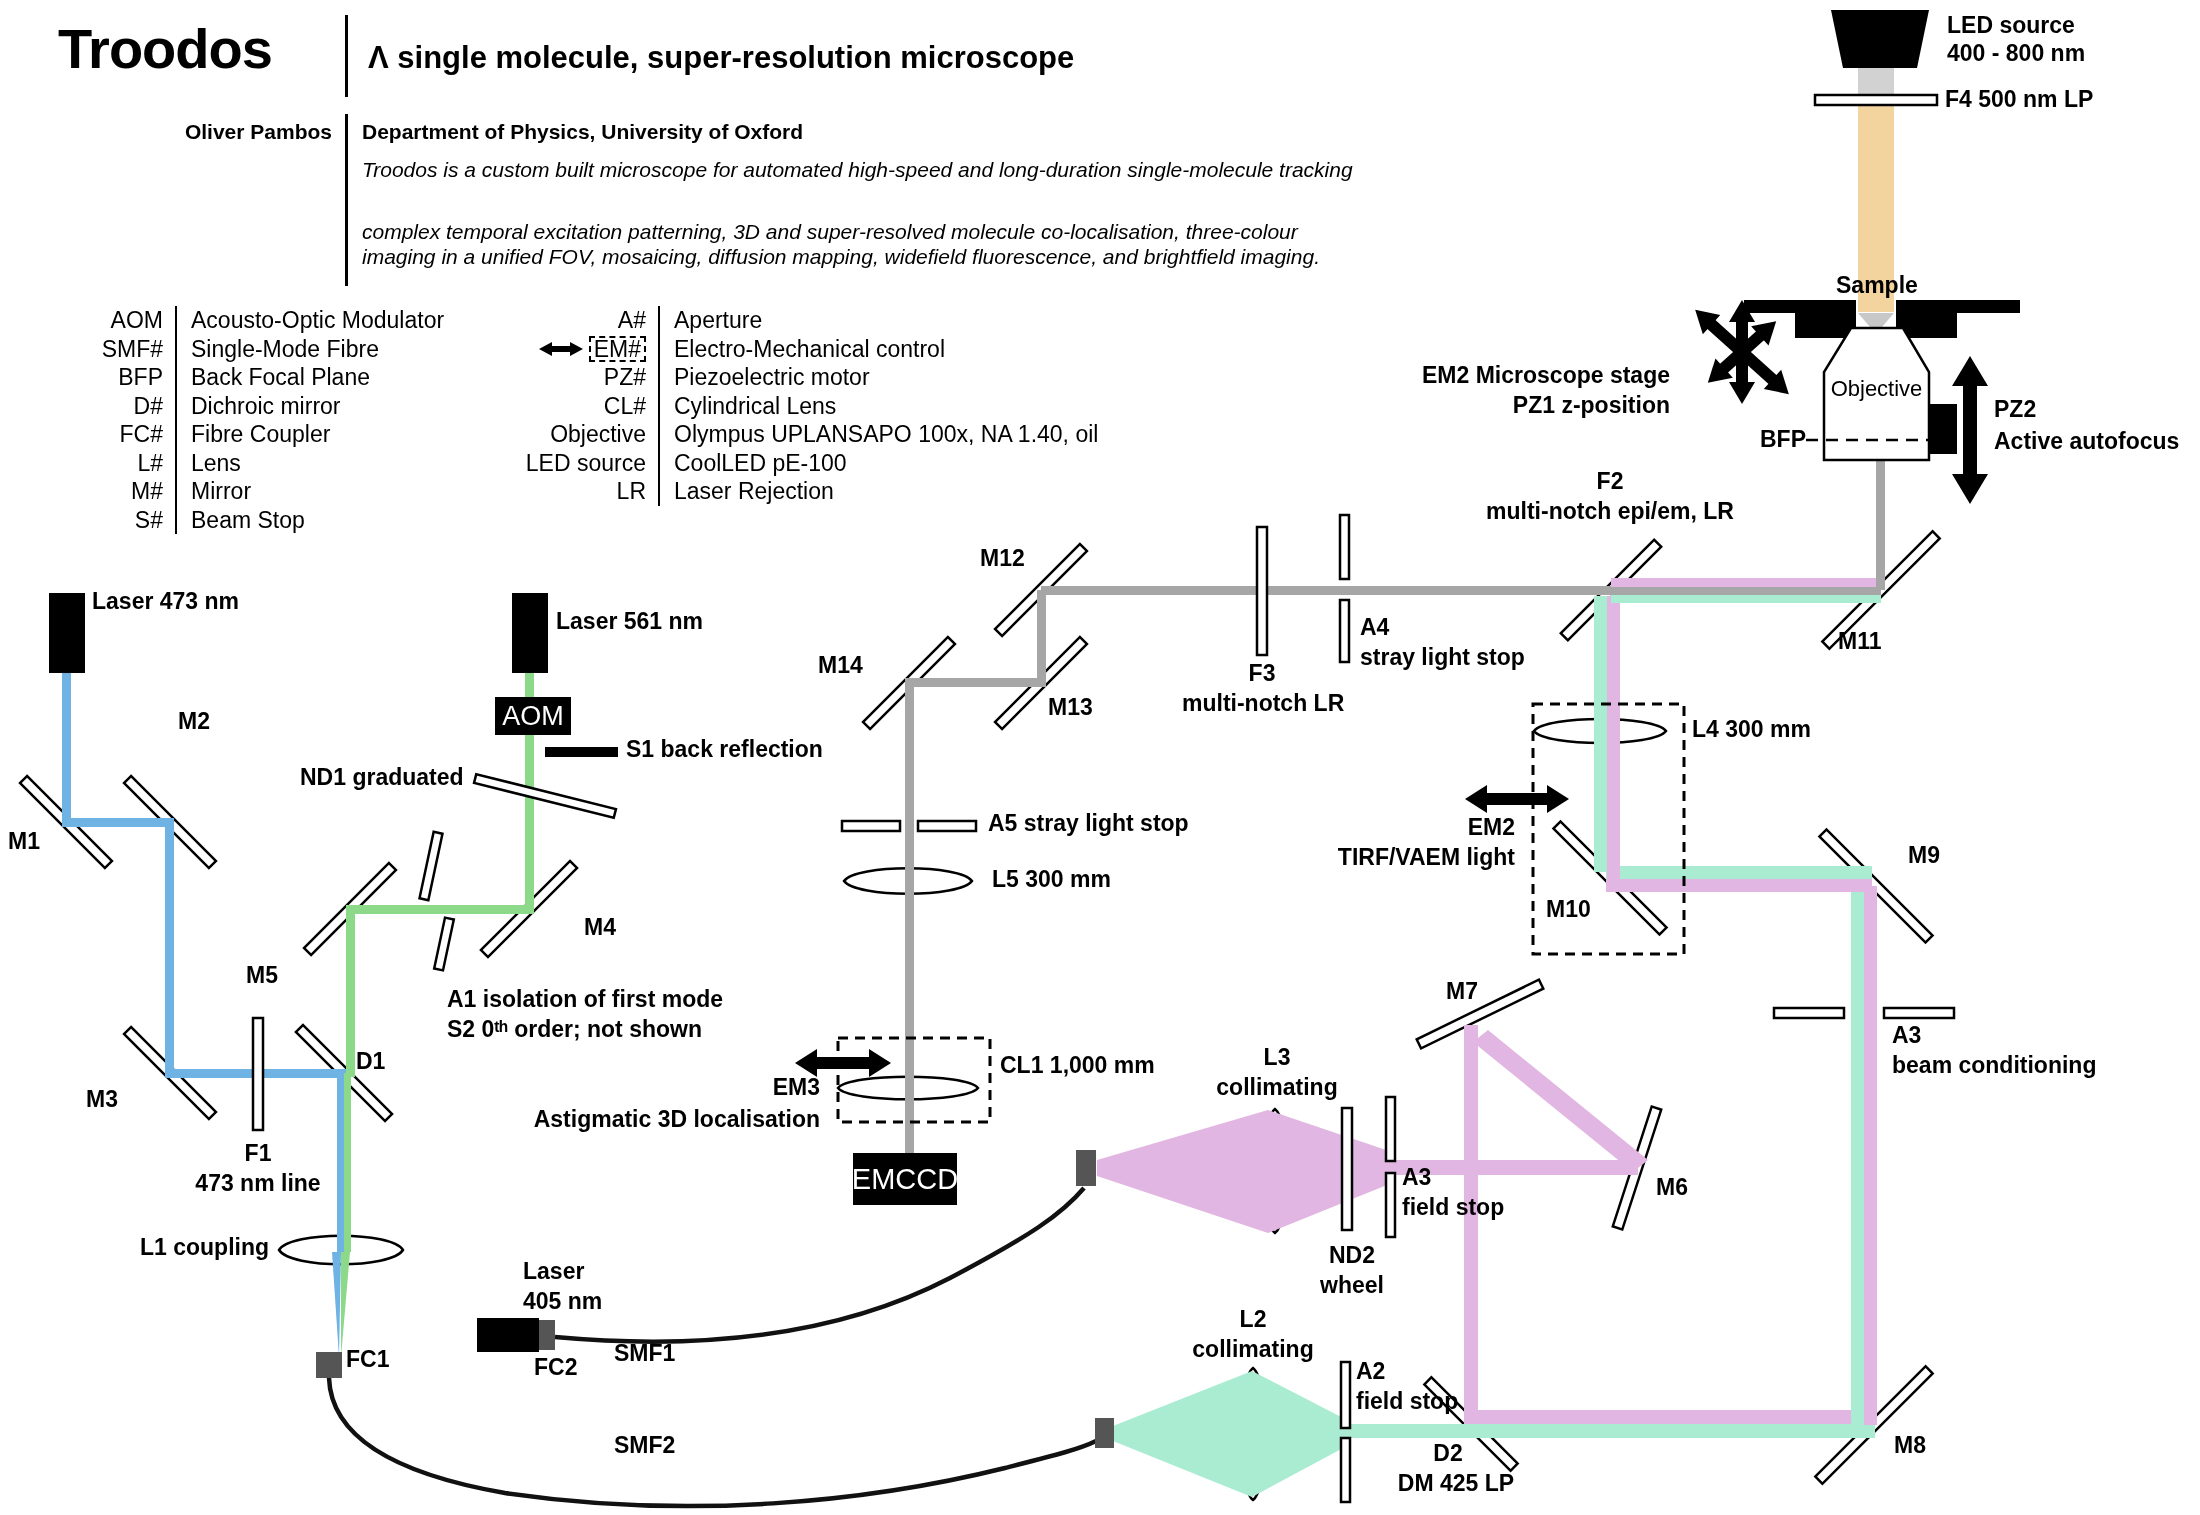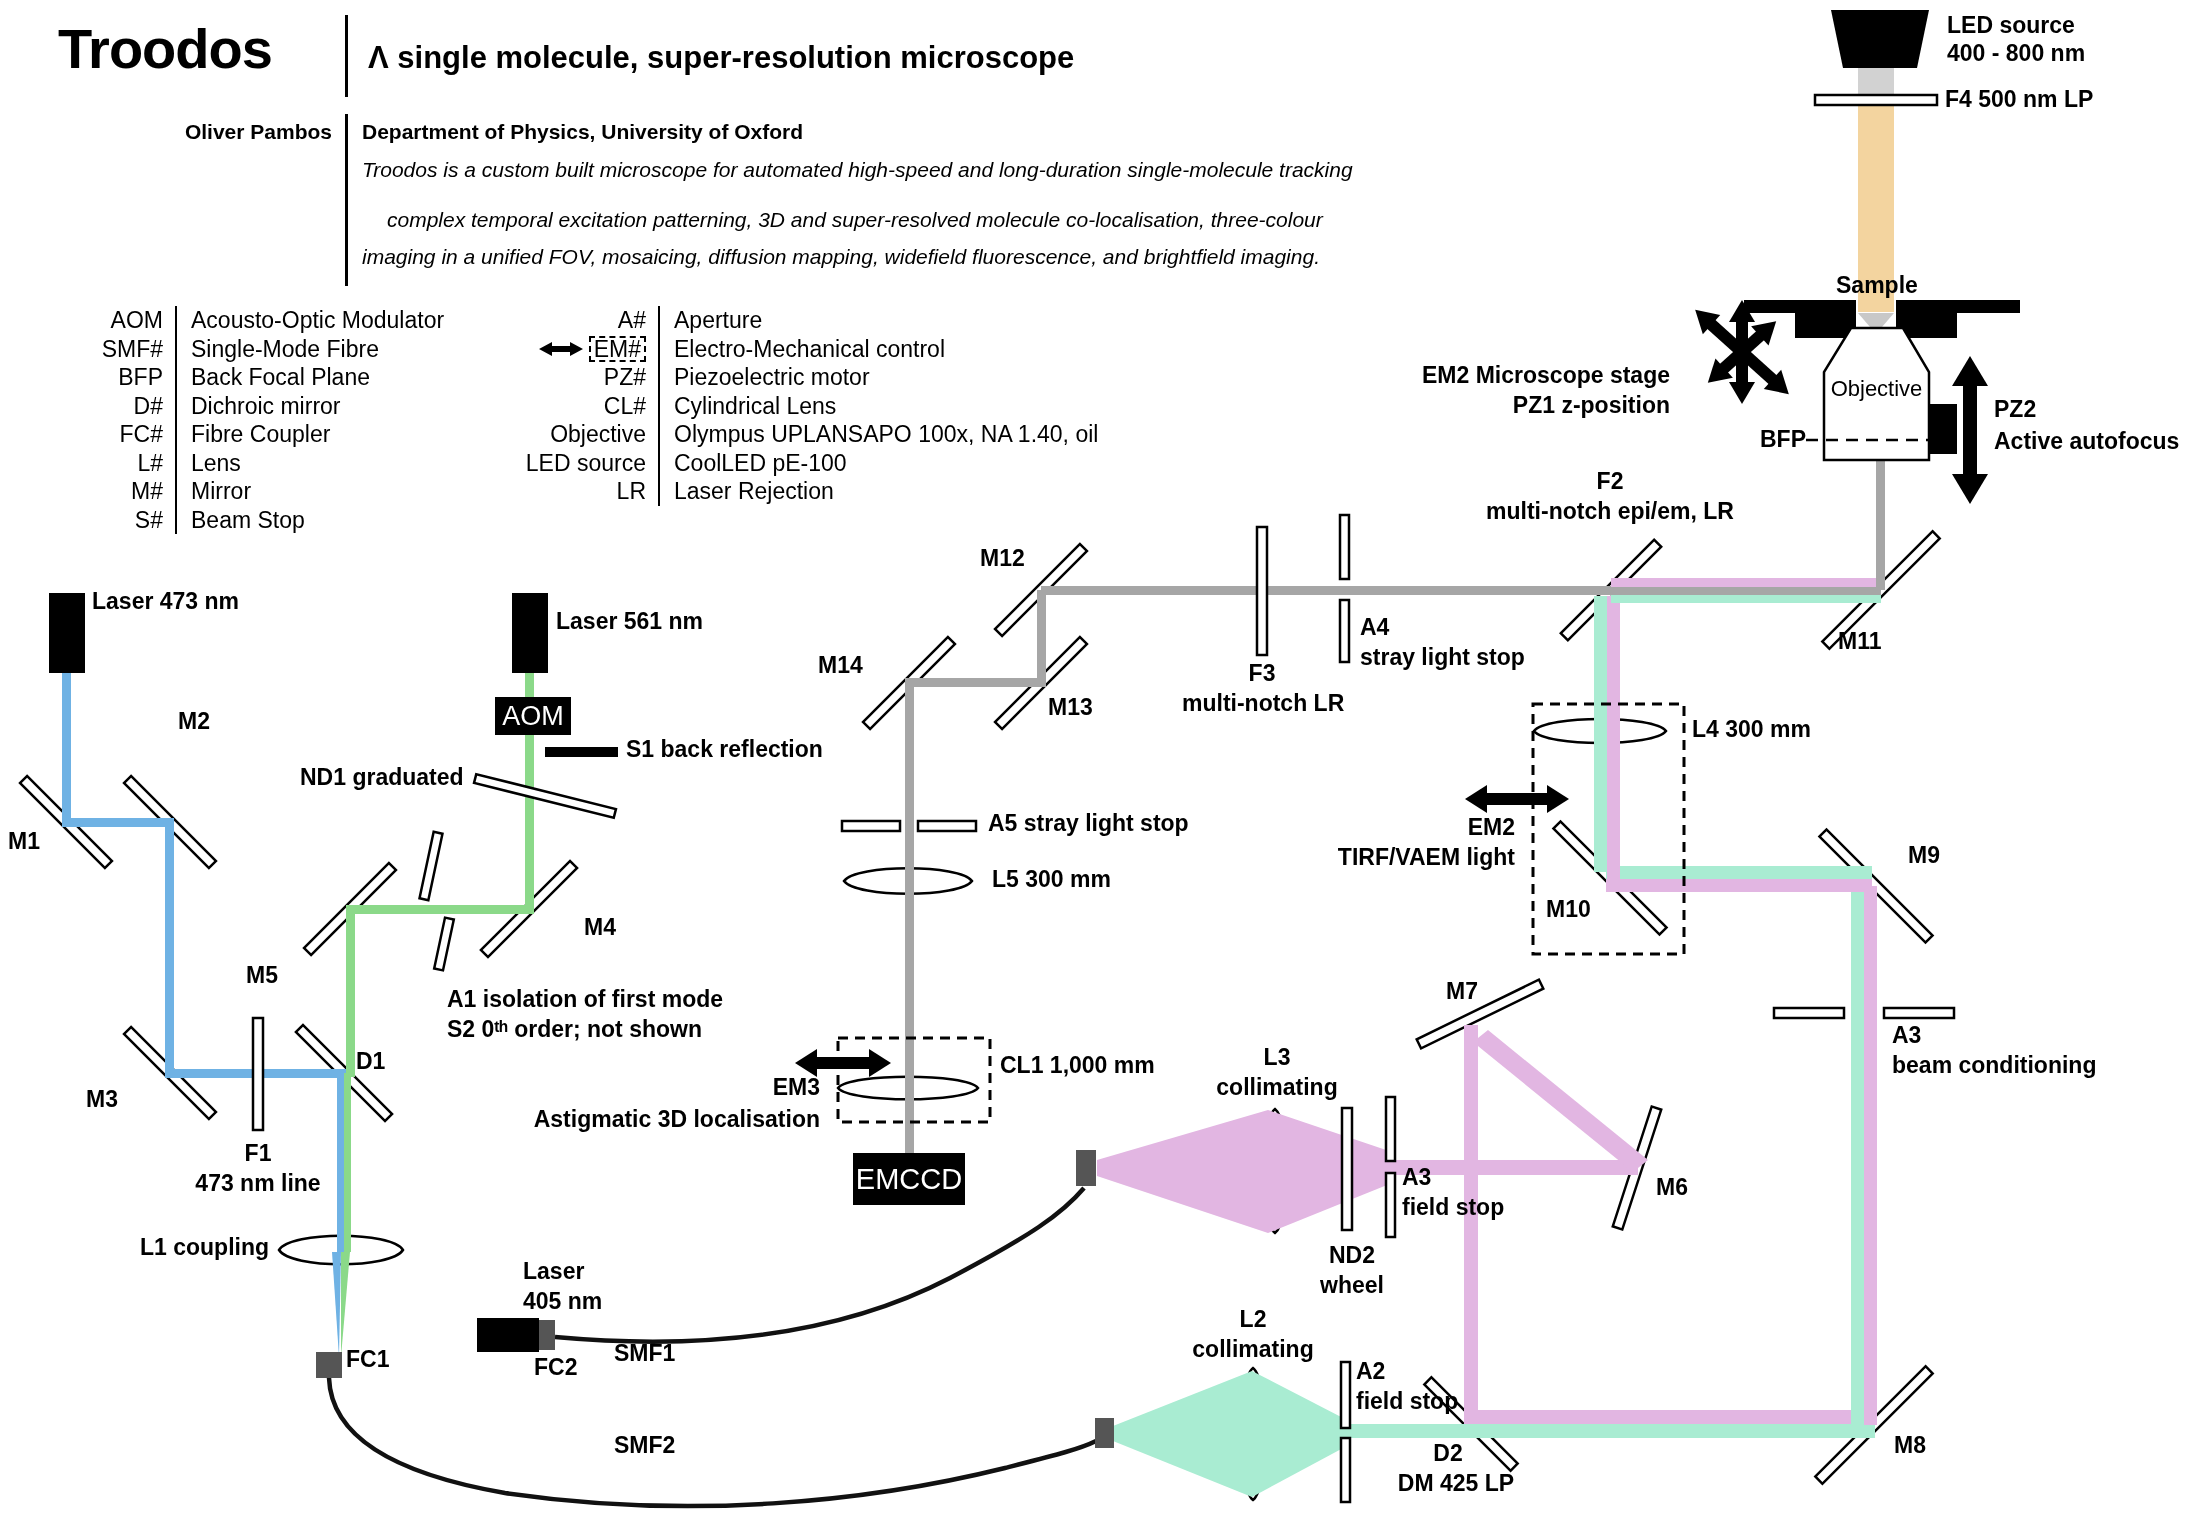--- a/index.html
+++ b/index.html
@@ -184,21 +184,21 @@
   </g>
 </svg>
 
 <div id="title">Troodos</div>
 <div class="vdiv" style="left:345px;top:15px;height:82px;"></div>
 <div id="subtitle">Λ single molecule, super-resolution microscope</div>
 <div id="author">Oliver Pambos</div>
 <div class="vdiv" style="left:345px;top:114px;height:172px;"></div>
 <div id="affil">Department of Physics, University of Oxford</div>
 <div class="desc" style="top:158px;">Troodos is a custom built microscope for automated high-speed and long-duration single-molecule tracking</div>
-<div class="desc" style="top:208px;margin-left:25px;">complex temporal excitation patterning, 3D and super-resolved molecule co-localisation, three-colour</div>
+<div class="desc" style="top:220px;">complex temporal excitation patterning, 3D and super-resolved molecule co-localisation, three-colour</div>
 <div class="desc" style="top:245px;">imaging in a unified FOV, mosaicing, diffusion mapping, widefield fluorescence, and brightfield imaging.</div>
 
 <div class="legend" id="legend-left">
   <div class="lrow" style="position:relative;left:75px;">
         <span class="labbr">AOM</span>
         <span class="lmean">Acousto-Optic Modulator</span>
       </div>
   <div class="lrow" style="position:relative;left:75px;">
         <span class="labbr">SMF#</span>
         <span class="lmean">Single-Mode Fibre</span>
@@ -278,21 +278,21 @@
 
 <div class="blackbox" style="left:49px;top:593px;width:36px;height:80px;"></div>
 <div class="blackbox" style="left:512px;top:593px;width:36px;height:80px;"></div>
 <div class="blackbox" style="left:477px;top:1318px;width:62px;height:34px;"></div>
 <div class="greybox" style="left:539px;top:1320px;width:16px;height:30px;"></div>
 <div class="greybox" style="left:316px;top:1352px;width:26px;height:26px;"></div>
 <div class="greybox" style="left:1076px;top:1150px;width:20px;height:36px;"></div>
 <div class="greybox" style="left:1095px;top:1418px;width:19px;height:30px;"></div>
 <div class="blackbox" style="left:545px;top:747px;width:73px;height:10px;"></div>
 <div class="boxtext" style="left:495px;top:697px;width:76px;height:38px;">AOM</div>
-<div class="boxtext" style="left:853px;top:1153px;width:112px;height:52px;font-size:29px;">EMCCD</div>
+<div class="boxtext" style="left:853px;top:1153px;width:104px;height:52px;font-size:29px;">EMCCD</div>
 
 <div class="lbl" style="left:92px;top:588px;">Laser 473 nm</div>
 <div class="lbl" style="left:556px;top:608px;">Laser 561 nm</div>
 <div class="lbl" style="left:8px;top:828px;">M1</div>
 <div class="lbl" style="left:178px;top:708px;">M2</div>
 <div class="lbl" style="left:86px;top:1086px;">M3</div>
 <div class="lbl" style="left:246px;top:962px;">M5</div>
 <div class="lbl" style="left:584px;top:914px;">M4</div>
 <div class="lbl" style="left:300px;top:764px;">ND1 graduated</div>
 <div class="lbl" style="left:626px;top:736px;">S1 back reflection</div>

